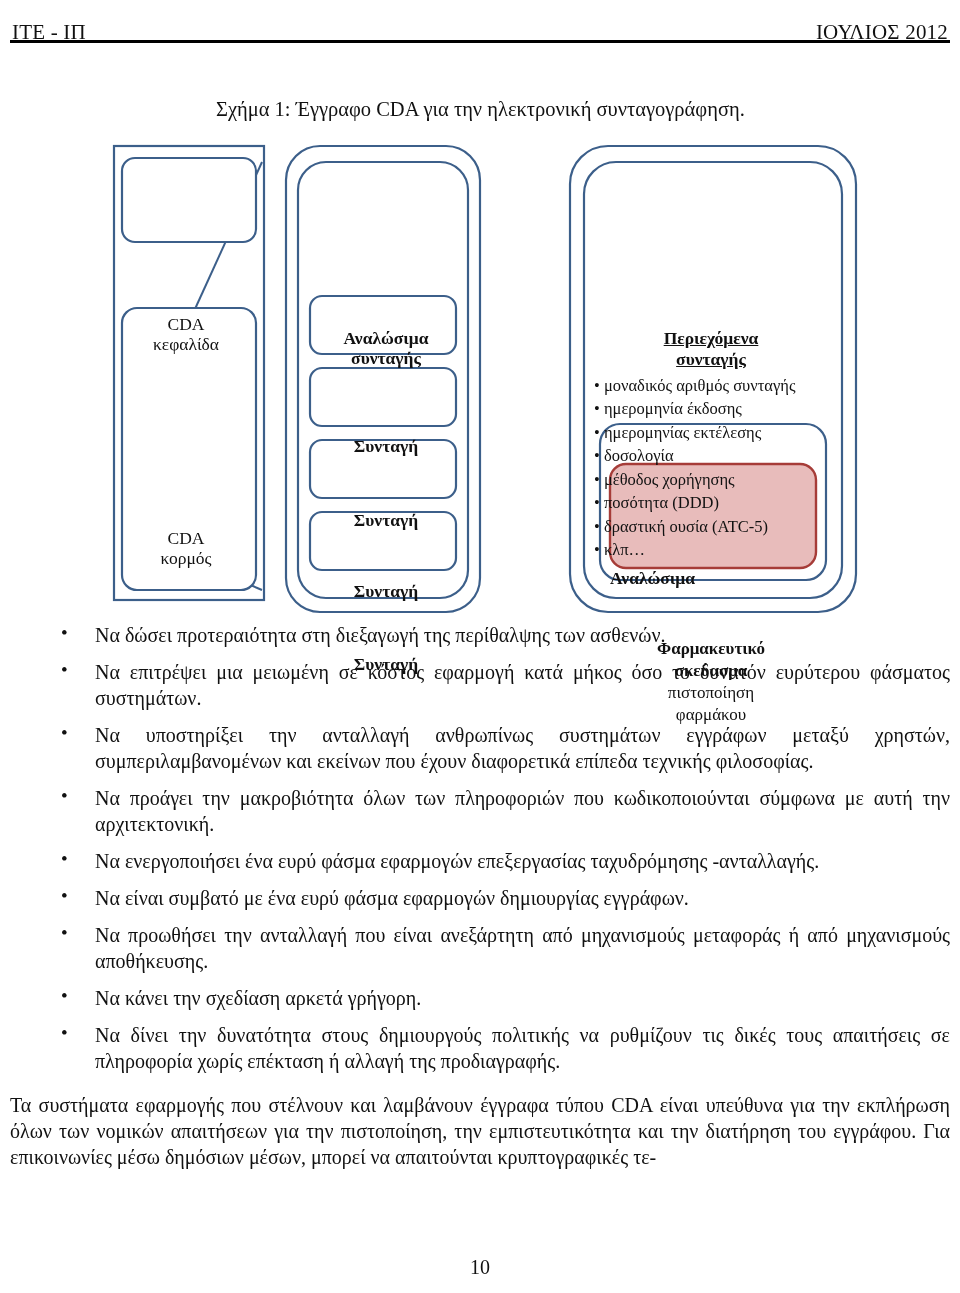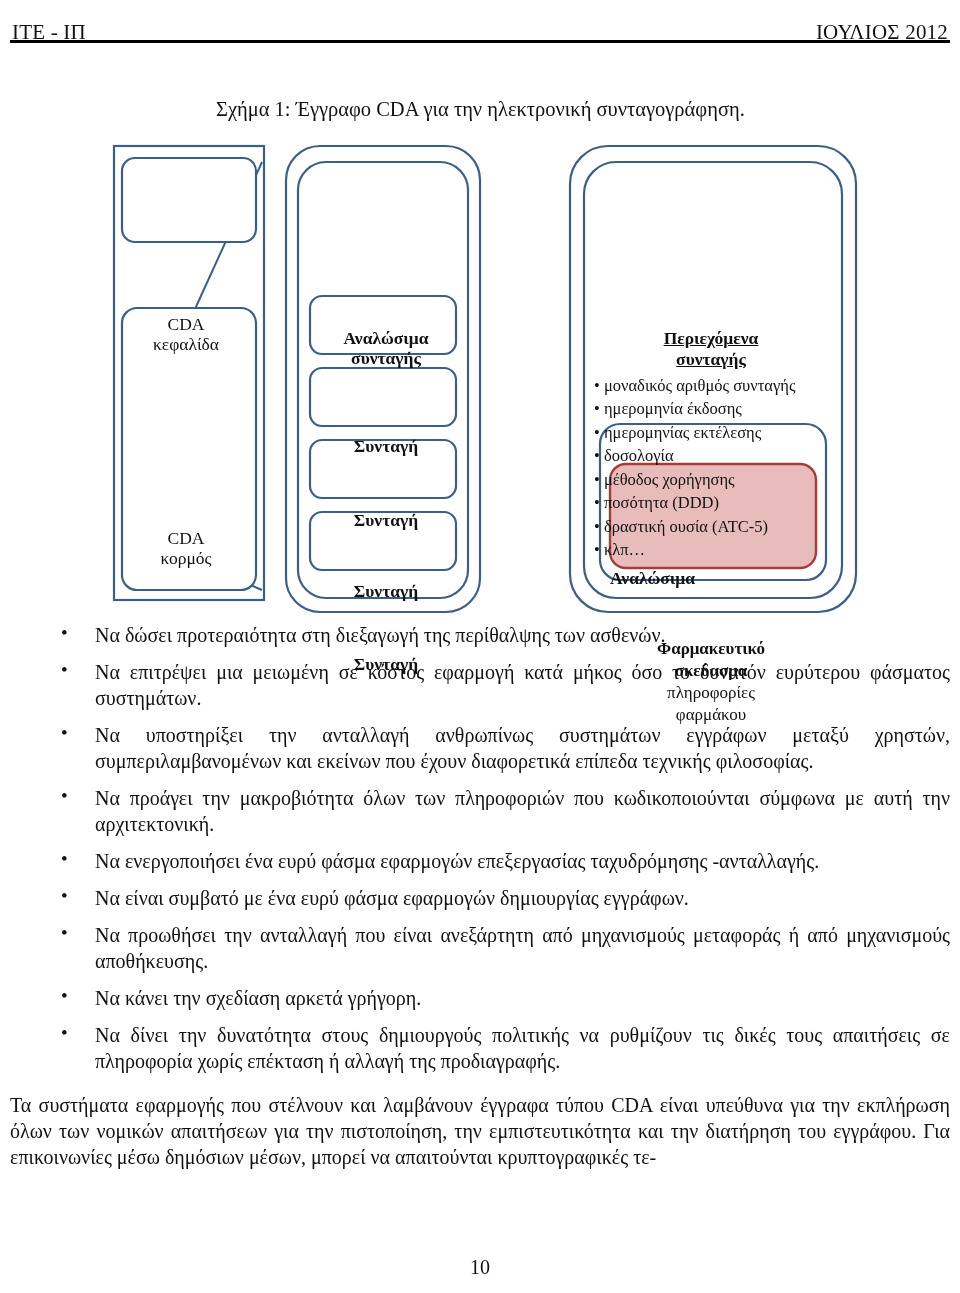--- a/index.html
+++ b/index.html
@@ -220,21 +220,21 @@
     <li>ποσότητα (DDD)</li>
     <li>δραστική ουσία (ATC-5)</li>
     <li>κλπ…</li>
   </ul>
 
   <div id="lbl-consumables">Αναλώσιμα</div>
 
   <div id="lbl-product">
     <span class="b">Φαρμακευτικό</span>
     <span class="b">σκεύασμα</span>
-    <span>πληροφορίες</span><br>
+    <span>πιστοποίηση</span><br>
     <span>φαρμάκου</span>
   </div>
 </div>
 
 <div id="body-text">
 
 
   <ul id="goals-list">
     <li>
       <span class="bullet">•</span>

